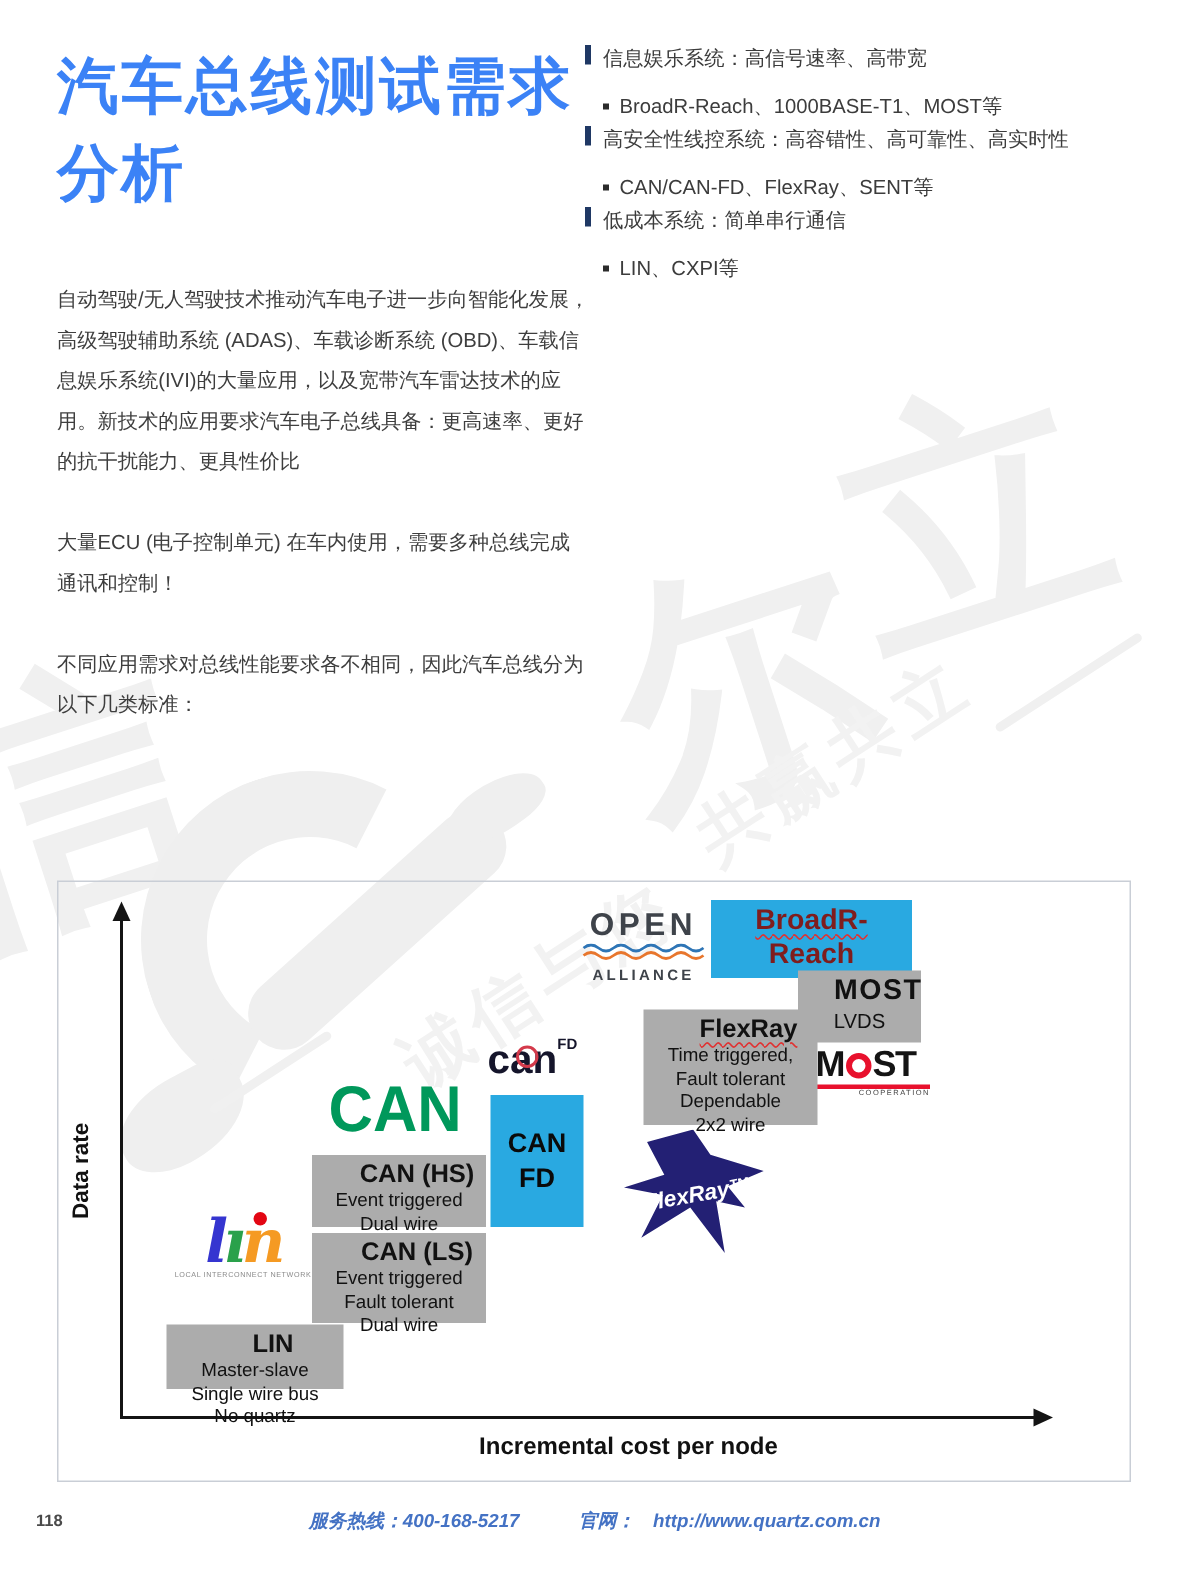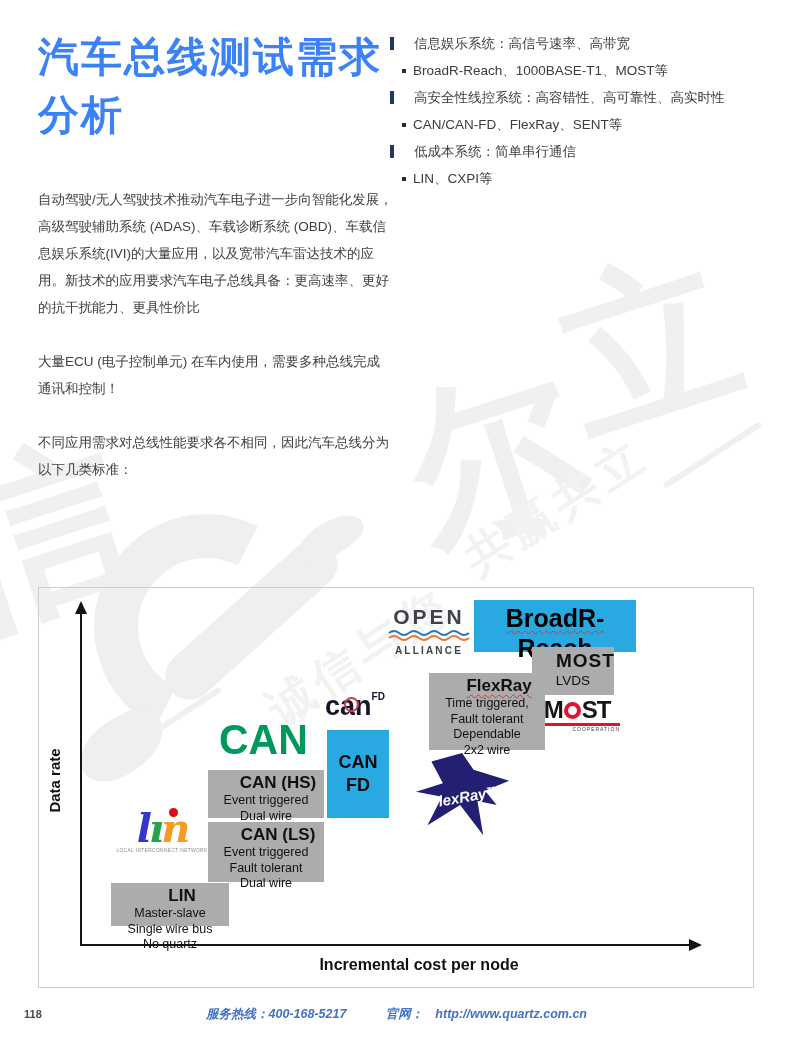--- a/index.html
+++ b/index.html
@@ -20,21 +20,21 @@
   .wm-bar { left:96px; top:96px; width:215px; height:48px; border-radius:26px; transform:rotate(-42deg); }
   .wm-blob { left:28px; top:218px; width:92px; height:56px; border-radius:55% 25% 60% 40%; transform:rotate(-28deg); }
   .wm-tick { right:42px; top:22px; width:72px; height:34px; border-radius:45% 60% 35% 60%; transform:rotate(-35deg); }
 
   
   .title { position:absolute; left:38px; top:28px; width:345px; z-index:1;
            font-size:41px; font-weight:bold; color:#3b82f6; line-height:1.42; letter-spacing:2px; }
 
   .bullets { position:absolute; left:390px; top:30px; width:395px; z-index:1;
              font-size:13.5px; color:#3C3C3C; }
-  .b-main { display:flex; align-items:center; gap:20px; height:27px; }
+  .b-main { display:flex; align-items:flex-start; gap:8px; height:27px; }
   .b-bar  { flex:0 0 auto; width:4px; height:13px; background:#1F3864; }
   .b-sub  { display:flex; align-items:center; gap:7px; height:27px; padding-left:12px; }
   .b-dot  { flex:0 0 auto; width:4px; height:4px; background:#2B2B2B; }
 
   .paras { position:absolute; left:38px; top:186px; width:355px; z-index:1;
            font-size:13.5px; color:#3E3E3E; line-height:27px; }
   .paras p { margin-bottom:27px; }
 
   
   .chart { position:absolute; left:38px; top:587px; width:716px; height:401px; z-index:1;
@@ -55,22 +55,22 @@
   .box-title { font-weight:bold; font-size:17px; line-height:1.25; white-space:nowrap;padding-left:24px; }
   .box-line  { font-size:12.5px; line-height:1.24; white-space:nowrap; }
   .squiggle { text-decoration:underline wavy #E03131; text-decoration-thickness:1px; text-underline-offset:3px; }
 
   .box-lin    { left:72px;  top:295px; width:118px; height:43px; }
   .box-canls  { left:169px; top:234px; width:116px; height:60px; }
   .box-canhs  { left:169px; top:182px; width:116px; height:48px; }
   .box-canfd  { left:288px; top:142px; width:62px;  height:88px; display:flex; flex-direction:column;
                 justify-content:center; font-weight:bold; font-size:18px; line-height:1.3; }
   .box-flexray{ left:357px; top:85px;  width:116px; height:77px;margin-left:33px; }
-  .box-broadr { left:435px; top:12px;  width:162px; height:52px; padding-top:3px;
-                font-weight:bold; font-size:25px; line-height:1.2; color:#000000; }
+  .box-broadr { left:435px; top:12px;  width:134px; height:52px; padding-top:3px;
+                font-weight:bold; font-size:19px; line-height:1.2; color:#7f1d1d; }
   .box-most   { left:493px; top:59px;  width:82px;  height:48px; }
   .box-most .box-title { font-size:19px; letter-spacing:1px; }
   .box-most .box-line  { font-size:13.5px; }
 
   
   .logo-open { position:absolute; left:346px; top:18px; width:88px; text-align:center; color:#3E434A; }
   .open-l1 { font-weight:bold; font-size:21px; letter-spacing:3px; line-height:1; }
   .open-l2 { font-weight:bold; font-size:10px; letter-spacing:2.2px; line-height:1; margin-top:1px; }
 
   .logo-most { position:absolute; left:489px; top:110px; width:98px; text-align:center; }

